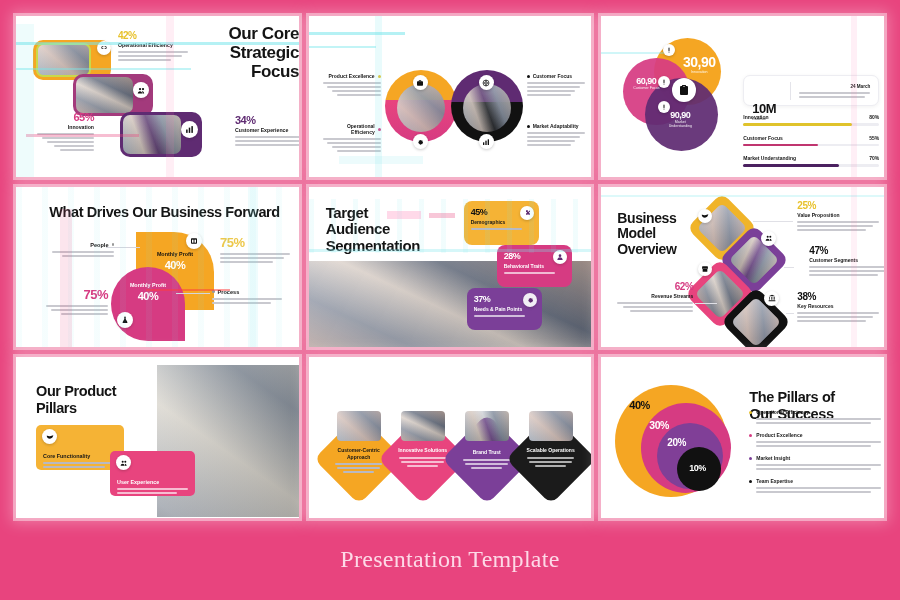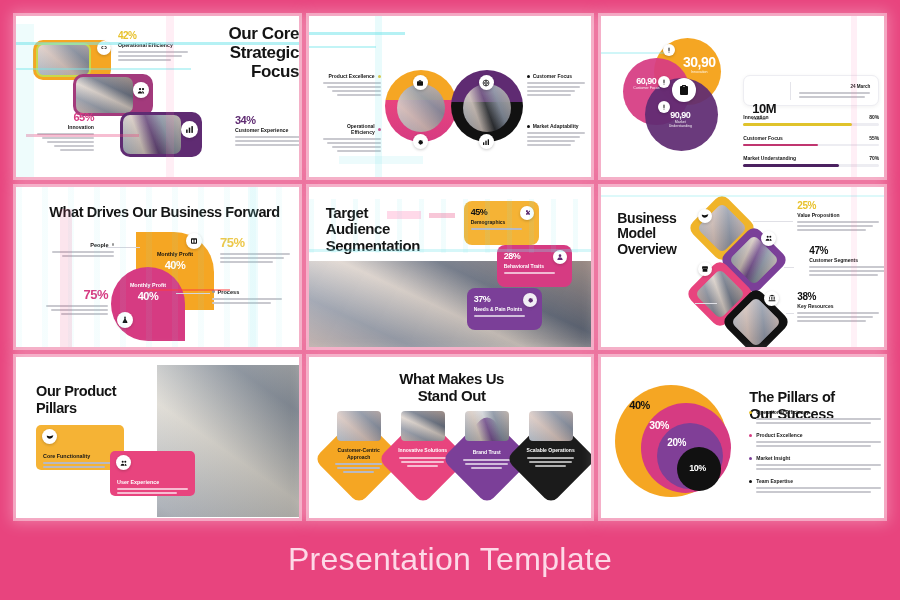--- a/index.html
+++ b/index.html
@@ -80,23 +80,24 @@
   }
   .icon-badge svg { display:block; }
 
   
   .footer {
     position:absolute; left:0; right:0; bottom:0; height:82px;
     display:flex; align-items:center; justify-content:center;
   }
   .footer-text {
     color:#fdd9e7;
-    font-size:32px;
+    font-size:24px;
     font-weight:400;
     letter-spacing:.3px;
+    font-family:Liberation Serif, serif;
   }
 </style>
 </head>
 <body>
 
 <div class="deck">
 
   <div class="slide">
     <div class="slide-inner">
       <div style="position:absolute;left:128px;top:8px;width:155px;text-align:right;">
@@ -559,20 +560,29 @@
         <div class="body-lines" style="margin-top:3px;">
             <div class="ln w100"></div>
             <div class="ln w92"></div>
             <div class="ln w84"></div>
           </div>
       </div>
       <div style="position:absolute;left:196px;top:104px;width:82px;">
         <div class="pct" style="font-size:10px;color:#111;">38%</div>
         <div class="lbl" style="font-size:5px;margin-top:1px;">Key Resources</div>
         <div class="body-lines" style="margin-top:3px;">
+            <div class="ln w100"></div>
+            <div class="ln w92"></div>
+            <div class="ln w84"></div>
+          </div>
+      </div>
+      <div style="position:absolute;left:16px;top:94px;width:76px;text-align:right;">
+        <div class="pct" style="font-size:10px;color:#d63b82;">62%</div>
+        <div class="lbl" style="font-size:5px;margin-top:1px;">Revenue Streams</div>
+        <div class="body-lines" style="margin-top:3px;align-items:flex-end;">
             <div class="ln w100"></div>
             <div class="ln w92"></div>
             <div class="ln w84"></div>
           </div>
       </div>
 
       <div style="position:absolute;left:152px;top:34px;width:40px;height:1px;background:#e0e0e6;"></div>
       <div style="position:absolute;left:183px;top:80px;width:10px;height:1px;background:#e0e0e6;"></div>
       <div style="position:absolute;left:185px;top:126px;width:8px;height:1px;background:#e0e0e6;"></div>
       <div style="position:absolute;left:94px;top:116px;width:22px;height:1px;background:#e0e0e6;"></div>
@@ -619,22 +629,20 @@
           </div>
       </div>
     </div>
     <div class="glitch">
       <div class="gb" style="left:0;top:0;width:100%;height:4px;background:rgba(255,255,255,.35);"></div>
     </div>
   </div>
 
   <div class="slide">
     <div class="slide-inner">
-      <div class="t-head" style="position:absolute;left:48px;top:14px;width:190px;text-align:center;font-size:15px;white-space:pre-line;">What Makes Us
-Stand Out</div>
 
       <div style="position:absolute;left:18px;top:70px;width:64px;height:64px;background:#f5a623;transform:rotate(45deg);border-radius:9px;"></div>
       <div class="photo" style="position:absolute;left:28px;top:54px;width:44px;height:30px;border-radius:4px;"></div>
       <div style="position:absolute;left:22px;top:90px;width:56px;text-align:center;">
         <div class="lbl" style="font-size:5px;line-height:1.25;">Customer-Centric Approach</div>
         <div class="body-lines" style="margin-top:3px;align-items:center;">
             <div class="ln w84 dark"></div>
             <div class="ln w76 dark"></div>
             <div class="ln w55 dark"></div>
           </div>

